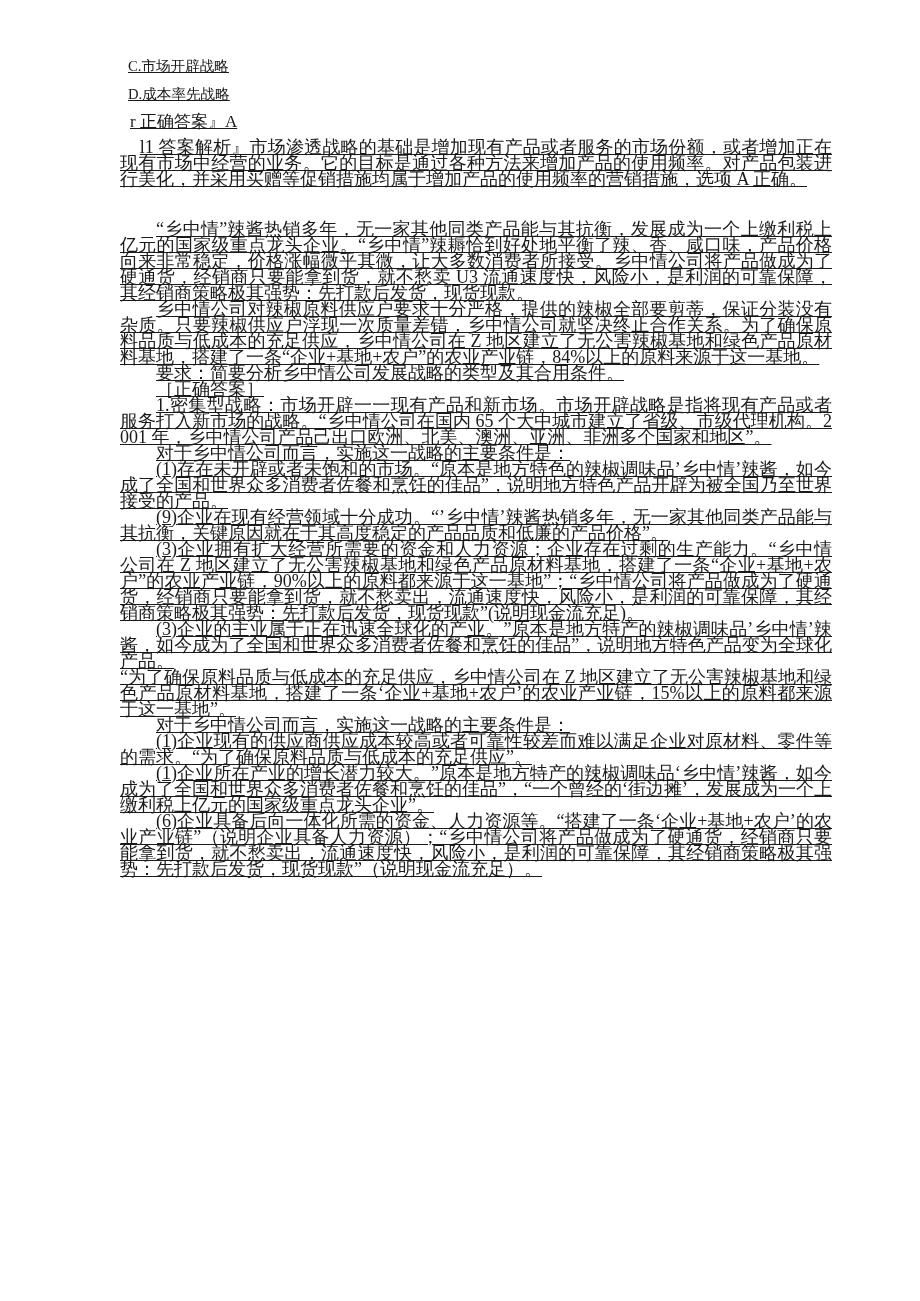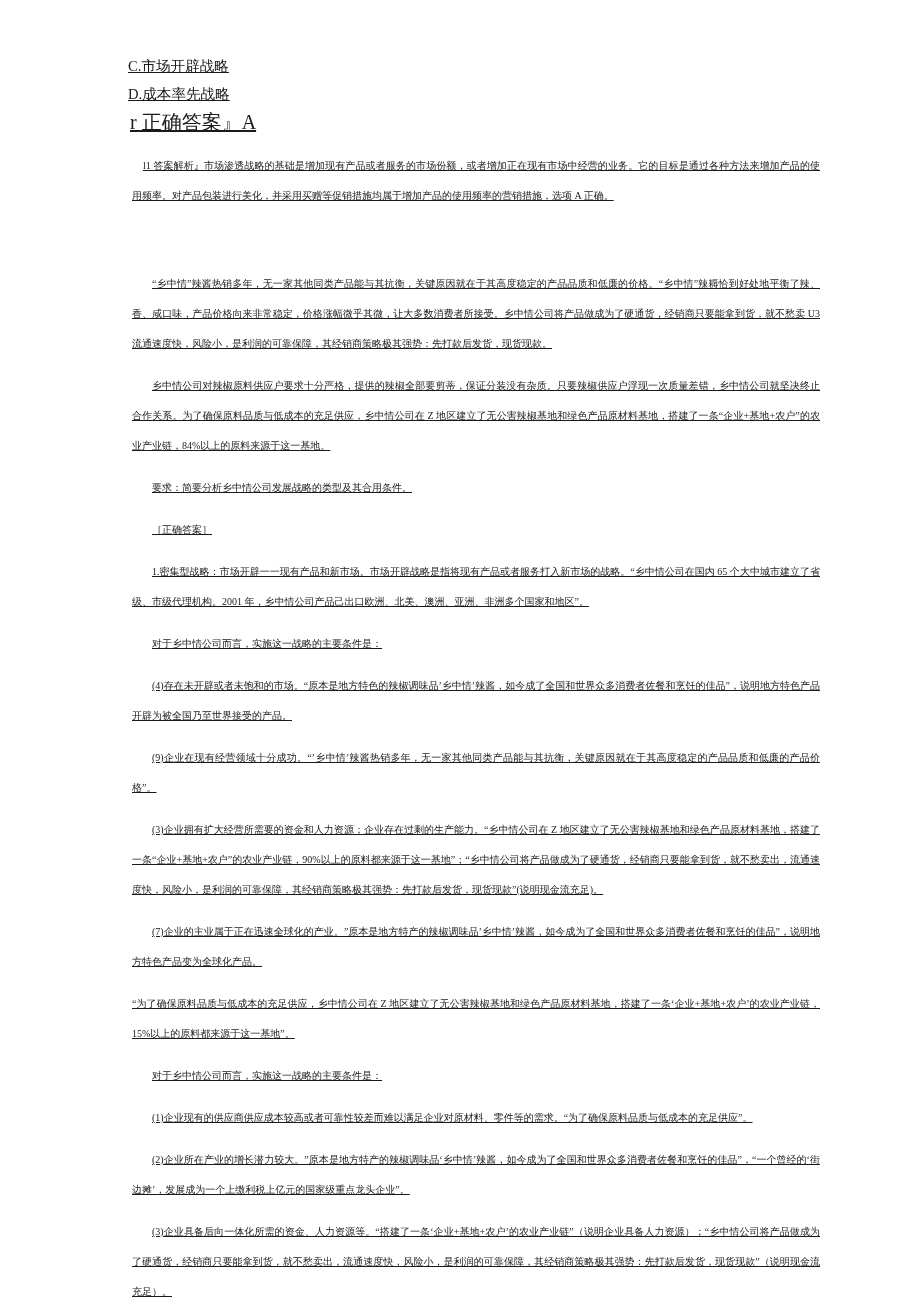--- a/index.html
+++ b/index.html
@@ -29,31 +29,31 @@
     text-decoration: underline;
   }
   
   .opt {
     font-size: 14.6px;
     line-height: 28px;
     padding-left: 8px;
   }
   
   .ocr-line {
-    font-size: 20px;
+    font-size: 17px;
     line-height: 28px;
     padding-left: 10px;
   }
   .para {
-    font-size: 10px;
-    line-height: 30px;
+    font-size: 18px;
+    line-height: 16px;
     text-align: justify;
     text-justify: inter-ideograph;
     word-break: break-all;
-    margin: 12px;
+    margin: 0;
   }
   .indent2 {
     text-indent: 2em;
   }
   .indent-small {
     text-indent: 1.1em;
   }
   .gap-lg { height: 34px; }
   .gap-sm { height: 3px; }
   .heading-inline {
@@ -71,35 +71,35 @@
 
     <div class="ocr-line">r 正确答案』A</div>
 
     <div class="gap-sm"></div>
 
     <div class="para indent-small">l1 答案解析』市场渗透战略的基础是增加现有产品或者服务的市场份额，或者增加正在现有市场中经营的业务。它的目标是通过各种方法来增加产品的使用频率。对产品包装进行美化，并采用买赠等促销措施均属于增加产品的使用频率的营销措施，选项 A 正确。</div>
 
     <div class="gap-lg"></div>
 
 
-    <div class="para indent2">“乡中情”辣酱热销多年，无一家其他同类产品能与其抗衡，关键原因就在于其高度稳定的产品品质和低廉的价格。“乡中情”辣耨恰到好处地平衡了辣、香、咸口味，产品价格向来非常稳定，价格涨幅微乎其微，让大多数消费者所接受。乡中情公司将产品做成为了硬通货，经销商只要能拿到货，就不愁卖 U3 流通速度快，风险小，是利润的可靠保障，其经销商策略极其强势：先打款后发货，现货现款。</div>
+    <div class="para indent2">“乡中情”辣酱热销多年，无一家其他同类产品能与其抗衡，发展成为一个上缴利税上亿元的国家级重点龙头企业。“乡中情”辣耨恰到好处地平衡了辣、香、咸口味，产品价格向来非常稳定，价格涨幅微乎其微，让大多数消费者所接受。乡中情公司将产品做成为了硬通货，经销商只要能拿到货，就不愁卖 U3 流通速度快，风险小，是利润的可靠保障，其经销商策略极其强势：先打款后发货，现货现款。</div>
 
     <div class="para indent2">乡中情公司对辣椒原料供应户要求十分严格，提供的辣椒全部要剪蒂，保证分装没有杂质。只要辣椒供应户浮现一次质量差错，乡中情公司就坚决终止合作关系。为了确保原料品质与低成本的充足供应，乡中情公司在 Z 地区建立了无公害辣椒基地和绿色产品原材料基地，搭建了一条“企业+基地+农户”的农业产业链，84%以上的原料来源于这一基地。</div>
 
     <div class="para indent2">要求：简要分析乡中情公司发展战略的类型及其合用条件。</div>
 
     <div class="para indent2">［正确答案］</div>
 
     <div class="para indent2">1.密集型战略：市场开辟一一现有产品和新市场。市场开辟战略是指将现有产品或者服务打入新市场的战略。“乡中情公司在国内 65 个大中城市建立了省级、市级代理机构。2001 年，乡中情公司产品己出口欧洲、北美、澳洲、亚洲、非洲多个国家和地区”。</div>
     <div class="para indent2">对于乡中情公司而言，实施这一战略的主要条件是：</div>
-    <div class="para indent2">(4)存在未开辟或者未饱和的市场。“原本是地方特色的辣椒调味品’乡中情’辣酱，如今成了全国和世界众多消费者佐餐和烹饪的佳品”，说明地方特色产品开辟为被全国乃至世界接受的产品。</div>
+    <div class="para indent2">(1)存在未开辟或者未饱和的市场。“原本是地方特色的辣椒调味品’乡中情’辣酱，如今成了全国和世界众多消费者佐餐和烹饪的佳品”，说明地方特色产品开辟为被全国乃至世界接受的产品。</div>
     <div class="para indent2">(9)企业在现有经营领域十分成功。“’乡中情’辣酱热销多年，无一家其他同类产品能与其抗衡，关键原因就在于其高度稳定的产品品质和低廉的产品价格”。</div>
     <div class="para indent2">(3)企业拥有扩大经营所需要的资金和人力资源；企业存在过剩的生产能力。“乡中情公司在 Z 地区建立了无公害辣椒基地和绿色产品原材料基地，搭建了一条“企业+基地+农户”的农业产业链，90%以上的原料都来源于这一基地”；“乡中情公司将产品做成为了硬通货，经销商只要能拿到货，就不愁卖出，流通速度快，风险小，是利润的可靠保障，其经销商策略极其强势：先打款后发货，现货现款”(说明现金流充足)。</div>
-    <div class="para indent2">(7)企业的主业属于正在迅速全球化的产业。”原本是地方特产的辣椒调味品’乡中情’辣酱，如今成为了全国和世界众多消费者佐餐和烹饪的佳品”，说明地方特色产品变为全球化产品。</div>
+    <div class="para indent2">(3)企业的主业属于正在迅速全球化的产业。”原本是地方特产的辣椒调味品’乡中情’辣酱，如今成为了全国和世界众多消费者佐餐和烹饪的佳品”，说明地方特色产品变为全球化产品。</div>
 
     <div class="para">“为了确保原料品质与低成本的充足供应，乡中情公司在 Z 地区建立了无公害辣椒基地和绿色产品原材料基地，搭建了一条‘企业+基地+农户’的农业产业链，15%以上的原料都来源于这一基地”。</div>
     <div class="para indent2">对于乡中情公司而言，实施这一战略的主要条件是：</div>
     <div class="para indent2">(1)企业现有的供应商供应成本较高或者可靠性较差而难以满足企业对原材料、零件等的需求。“为了确保原料品质与低成本的充足供应”。</div>
-    <div class="para indent2">(2)企业所在产业的增长潜力较大。”原本是地方特产的辣椒调味品‘乡中情’辣酱，如今成为了全国和世界众多消费者佐餐和烹饪的佳品”，“一个曾经的‘街边摊’，发展成为一个上缴利税上亿元的国家级重点龙头企业”。</div>
-    <div class="para indent2">(3)企业具备后向一体化所需的资金、人力资源等。“搭建了一条‘企业+基地+农户’的农业产业链”（说明企业具备人力资源）；“乡中情公司将产品做成为了硬通货，经销商只要能拿到货，就不愁卖出，流通速度快，风险小，是利润的可靠保障，其经销商策略极其强势：先打款后发货，现货现款”（说明现金流充足）。</div>
+    <div class="para indent2">(1)企业所在产业的增长潜力较大。”原本是地方特产的辣椒调味品‘乡中情’辣酱，如今成为了全国和世界众多消费者佐餐和烹饪的佳品”，“一个曾经的‘街边摊’，发展成为一个上缴利税上亿元的国家级重点龙头企业”。</div>
+    <div class="para indent2">(6)企业具备后向一体化所需的资金、人力资源等。“搭建了一条‘企业+基地+农户’的农业产业链”（说明企业具备人力资源）；“乡中情公司将产品做成为了硬通货，经销商只要能拿到货，就不愁卖出，流通速度快，风险小，是利润的可靠保障，其经销商策略极其强势：先打款后发货，现货现款”（说明现金流充足）。</div>
 
   </div>
 </div>
 
 </body></html>

